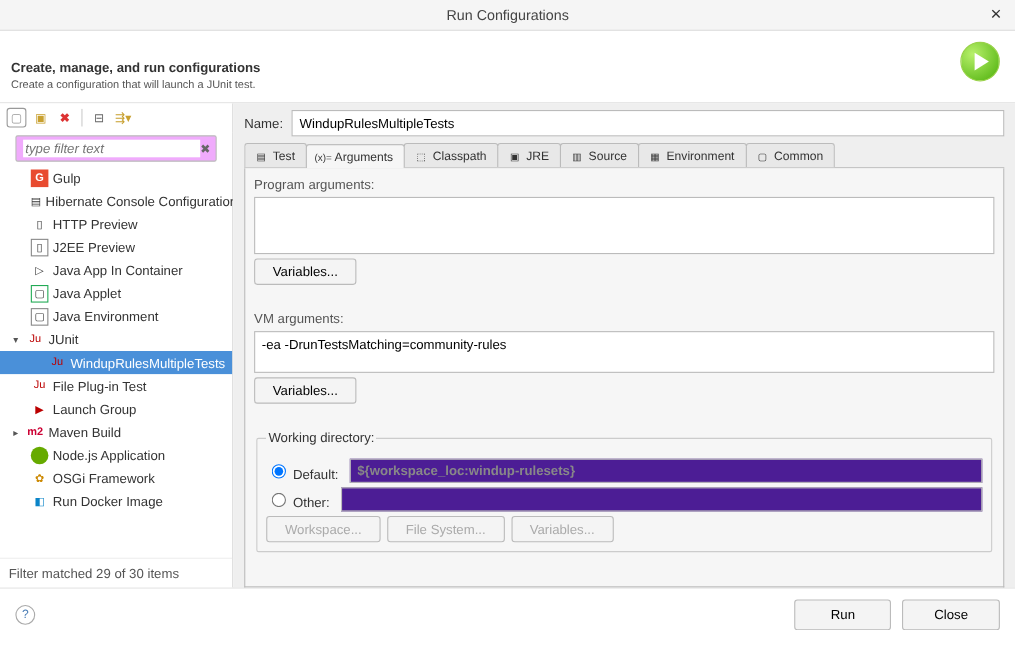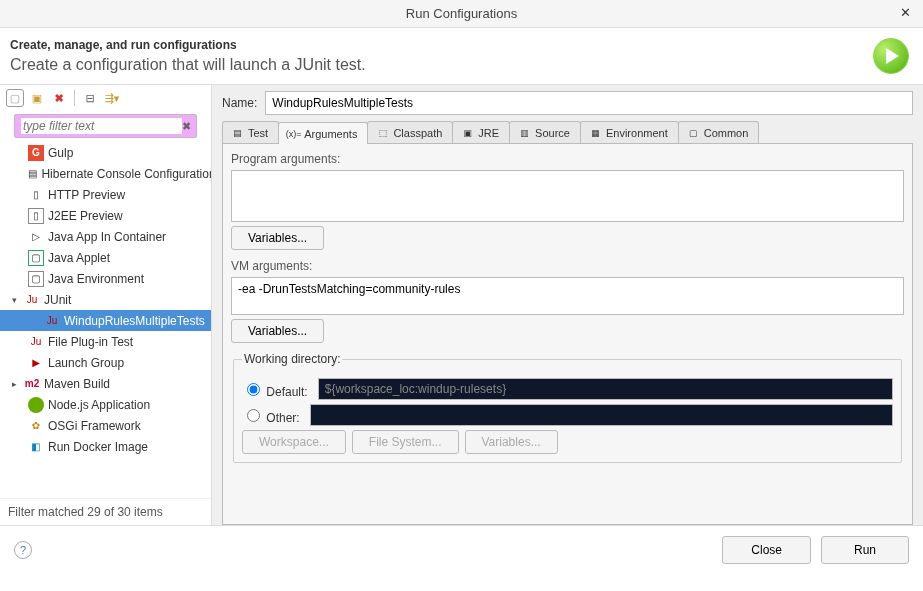--- a/index.html
+++ b/index.html
@@ -32,22 +32,22 @@
     cursor: pointer;
     padding: 0 4px;
   }
   .header {
     display: flex;
     align-items: flex-start;
     padding: 10px 14px 10px 10px;
     border-bottom: 1px solid #ddd;
   }
   .header-text { flex: 1; }
-  .header-text h1 { margin: 0 0 4px 0; font-size: 12px; font-weight: bold; }
-  .header-text p { margin: 0; font-size: 16px; color: #555; }
+  .header-text h1 { margin: 16px 0 4px 0; font-size: 12px; font-weight: bold; }
+  .header-text p { margin: 0; font-size: 10px; color: #555; }
   .run-icon {
     width: 36px; height: 36px; border-radius: 50%;
     background: radial-gradient(circle at 30% 30%, #b7f06a, #4caf0a);
     border: 1px solid #9ad24a;
     display: flex; align-items: center; justify-content: center;
   }
   .run-icon::after {
     content: '';
     display: block;
     width: 0; height: 0;
@@ -156,21 +156,21 @@
   .tab.active {
     background:#f6f6f6;
     position:relative; top:1px;
   }
   .tab .tico { width:13px; height:13px; display:inline-flex; align-items:center; justify-content:center; font-size:9px; }
   .panel {
     flex:1;
     border:1px solid #bbb; border-top:none;
     background:#f6f6f6;
     padding:8px;
-    display:flex; flex-direction:column; gap:9px;
+    display:flex; flex-direction:column; gap:24px;
     overflow:auto;
   }
   .group { display:flex; flex-direction:column; gap:4px; }
   .group label { color:#555; }
   textarea {
     width:100%; resize:none;
     border:1px solid #bbb; background:#fff; font-size:12px;
     padding:4px 6px; font-family:inherit;
   }
   .btn-row { display:flex; gap:6px; }
@@ -182,21 +182,21 @@
   .btn:disabled { color:#aaa; cursor:default; }
   fieldset {
     border:1px solid #ccc; padding:8px; border-radius:2px;
   }
   .wd-row {
     display:flex; align-items:center; gap:10px; margin:4px 0;
   }
   .wd-row input[type=text] {
     flex:1; border:1px solid #bbb; padding:3px 6px; font-size:12px;
   }
-  .wd-row input[type=text]:disabled { background:#0f172a; color:#888; }
+  .wd-row input[type=text]:disabled { background:#4c1d95; color:#888;font-weight:bold; }
   .footer-actions {
     display:flex; justify-content:flex-end; gap:8px; padding:10px 2px;
   }
   .bottom-bar {
     display:flex; align-items:center; justify-content:space-between;
     padding:10px 14px;
     border-top:1px solid #ddd;
   }
   .help {
     width:18px; height:18px; border:1px solid #aaa; border-radius:50%;
@@ -387,16 +387,16 @@
           <button class="btn" disabled="">Variables...</button>
         </div>
       </fieldset>
     </div>
   </div>
 </div>
 
 <div class="bottom-bar">
   <div class="help">?</div>
   <div style="display:flex; gap:10px;">
+    <button class="btn" style="padding:6px 32px;">Run</button>
     <button class="btn" style="padding:6px 28px;">Close</button>
-    <button class="btn" style="padding:6px 32px;">Run</button>
   </div>
 </div>
 
 </body></html>

